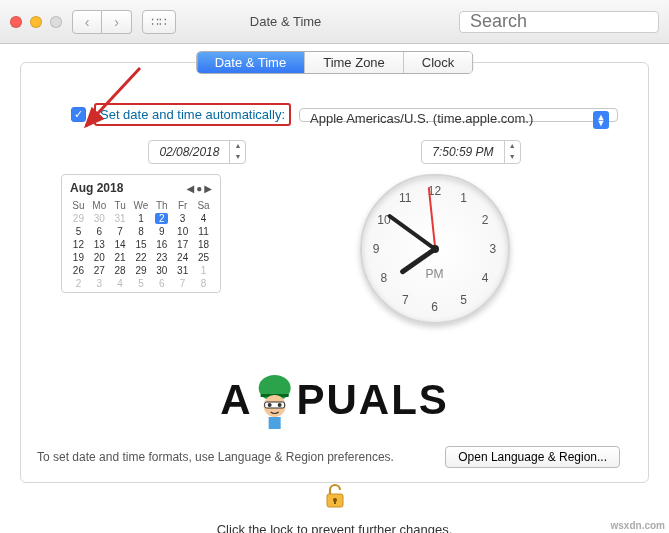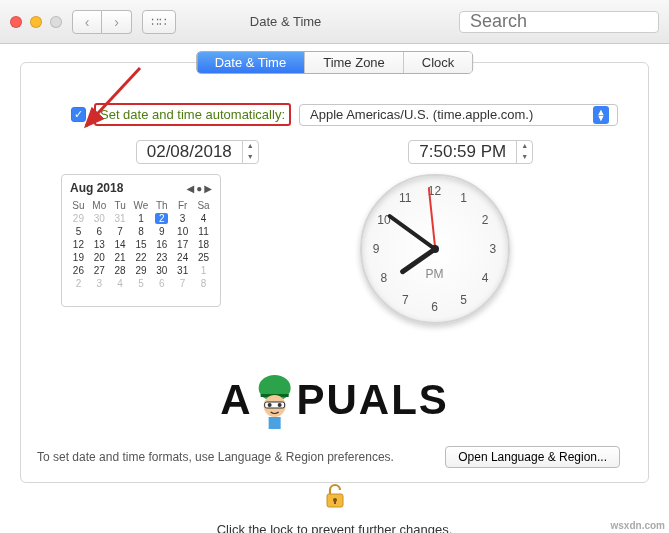--- a/index.html
+++ b/index.html
@@ -32,36 +32,36 @@
 .tabs button:last-child{border-right:none}
 .tabs button.active{ background:linear-gradient(#5ea7f5,#3478f6); color:#fff; }
 
 
 .arrow { position:absolute; top:22px; left:78px; z-index:5; }
 .arrow svg { width:80px; height:70px; overflow:visible }
 
 
 .auto-row { display:flex; align-items:center; gap:8px; padding:0 30px 14px 50px; }
 .chk { width:15px; height:15px; border:1px solid #3478f6; border-radius:3px; background:#3a82f7; display:flex; align-items:center; justify-content:center; color:#fff; font-size:11px; line-height:1; flex:0 0 auto; }
-.auto-label { border:2px solid #d02b2b; border-radius:3px; padding:2px 4px; color:#4d7c0f; }
-.server-sel { flex:1; display:flex; align-items:center; justify-content:space-between; border:1px solid #c6c6c6; border-radius:4px; padding:2px 8px 2px 10px; background:#fff; height:22px; }
+.auto-label { border:2px solid #d02b2b; border-radius:3px; padding:2px 4px; color:#0369a1; }
+.server-sel { flex:1; display:flex; justify-content:space-between; border:1px solid #c6c6c6; border-radius:4px; padding:2px 8px 2px 10px; background:#fff; height:14px; }
 .dd-btn { width:16px;height:18px;background:#3a82f7;border-radius:3px;display:flex;align-items:center;justify-content:center; color:#fff; font-size:9px; flex-direction:column; line-height:6px;}
 
 
 .dt-row { display:flex; justify-content:space-around; padding:0 40px 10px; }
 .field-box { display:flex; align-items:center; border:1px solid #ccc; border-radius:4px; background:#fff; height:24px; }
-.field-box span { padding:0 10px; font-size:17px; }
+.field-box span { padding:0 10px; font-size:12px;font-style:italic; }
 .stepper { width:16px; display:flex; flex-direction:column; border-left:1px solid #ccc; height:100%; }
 .stepper div{flex:1;font-size:7px;text-align:center;line-height:10px;color:#666}
 
 
 .main-area { display:flex; padding:0 40px; gap:40px; align-items:flex-start; position:relative; }
 
 
-.cal { border:1px solid #d0d0d0; border-radius:4px; width:160px; padding:6px 6px 16px; font-size:11px; background:#fff; }
+.cal { border:1px solid #d0d0d0; border-radius:4px; width:160px; padding:6px 6px 2px; font-size:11px; background:#fff; }
 .cal-hdr { display:flex; align-items:center; justify-content:space-between; padding:0 2px 4px; }
 .cal-hdr b { font-size:12px; }
 .cal-nav { display:flex; gap:2px; color:#555; font-size:10px;}
 .cal-nav span{cursor:default}
 .cal table { width:100%; border-collapse:collapse; font-size:10px; }
 .cal th,.cal td { width:14.28%; text-align:center; padding:1px 0; color:#333; }
 .cal th { color:#666; font-weight:500 }
 .cal td.muted { color:#bbb }
 .cal td.sel span{ background:#3a82f7; color:#fff; border-radius:2px; padding:0 3px; display:inline-block; min-width:13px;}
 

